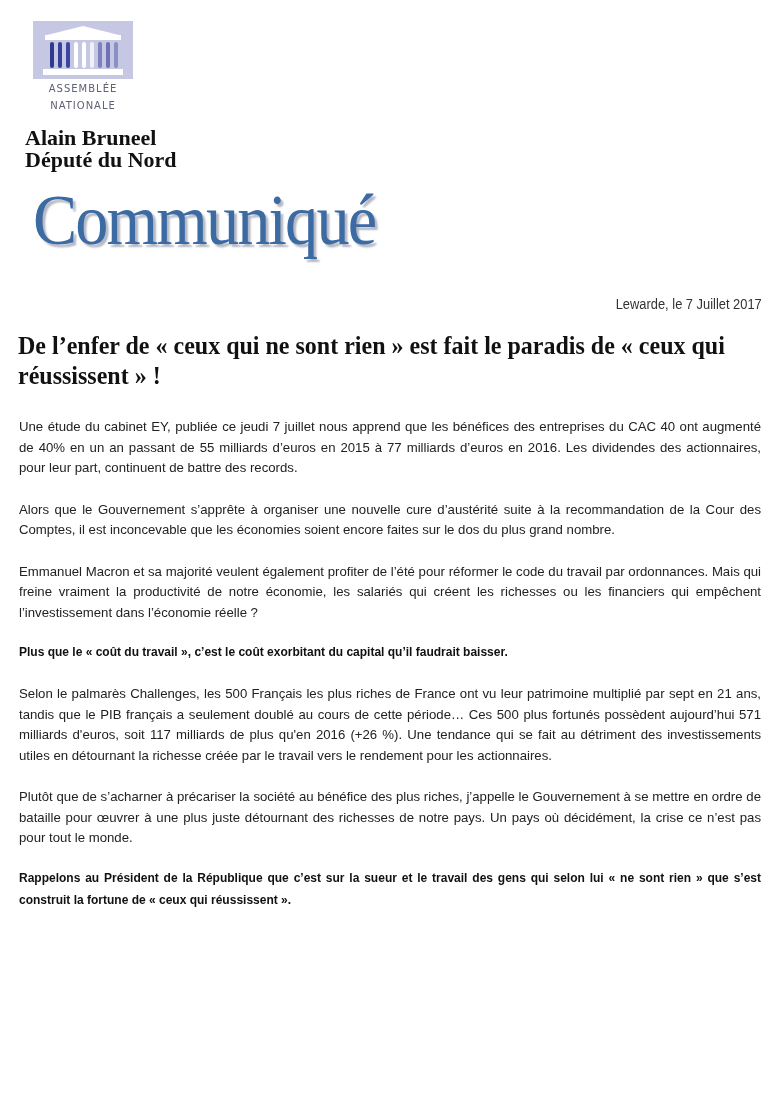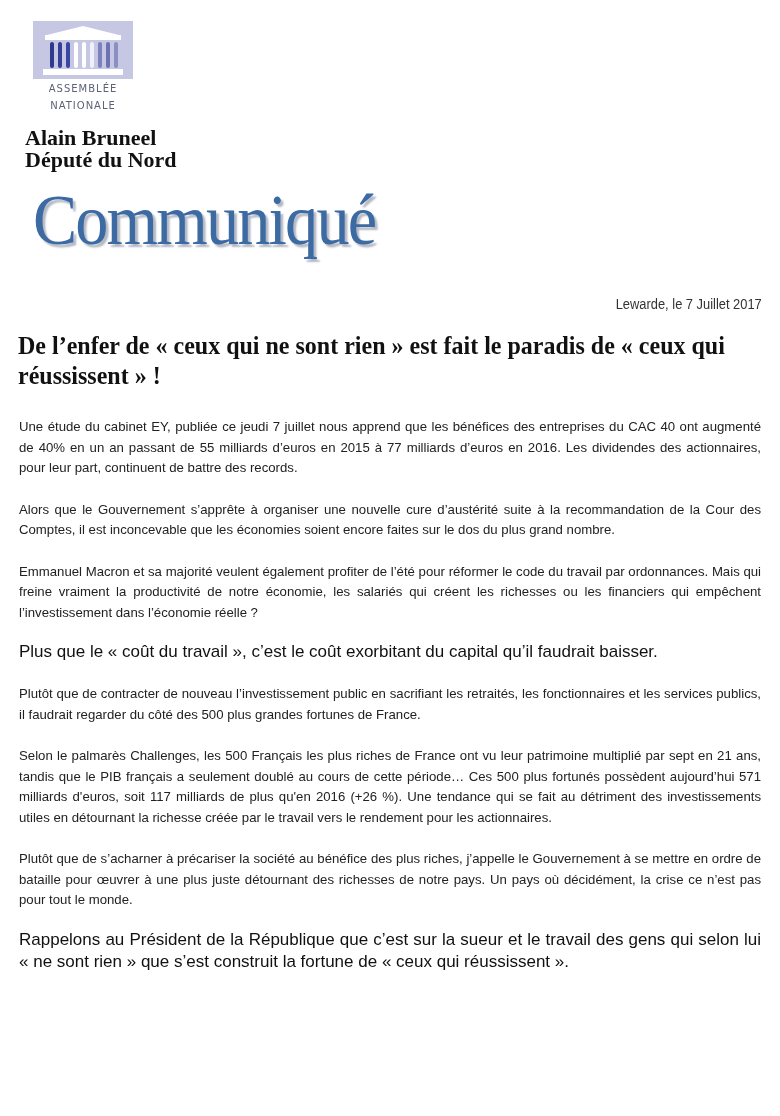--- a/index.html
+++ b/index.html
@@ -101,22 +101,22 @@
       font-family: "Liberation Sans", sans-serif;
       font-size: 13.2px;
       line-height: 20.5px;
       color: #222;
     }
     .body p {
       margin: 0 0 21px 0;
       text-align: justify;
     }
     .body p.strong {
-      font-weight: normal;
-      font-size: 17px;
+      font-weight: bold;
+      font-size: 12px;
       line-height: 22px;
       color: #111;
     }
     .body p.gap-small { margin-bottom: 18px; }
   </style>
 </head>
 <body>
 
 <div class="logo">
   <div class="logo-box">
@@ -152,17 +152,16 @@
 
 <div class="date">Lewarde, le 7 Juillet 2017</div>
 
 <div class="headline">De l’enfer de « ceux qui ne sont rien » est fait le paradis de « ceux qui réussissent » !</div>
 
 <div class="body">
   <p>Une étude du cabinet EY, publiée ce jeudi 7 juillet nous apprend que les bénéfices des entreprises du CAC 40 ont augmenté de 40% en un an passant de 55 milliards d’euros en 2015 à 77 milliards d’euros en 2016. Les dividendes des actionnaires, pour leur part, continuent de battre des records.</p>
   <p>Alors que le Gouvernement s’apprête à organiser une nouvelle cure d’austérité suite à la recommandation de la Cour des Comptes, il est inconcevable que les économies soient encore faites sur le dos du plus grand nombre.</p>
   <p class="gap-small">Emmanuel Macron et sa majorité veulent également profiter de l’été pour réformer le code du travail par ordonnances. Mais qui freine vraiment la productivité de notre économie, les salariés qui créent les richesses ou les financiers qui empêchent l’investissement dans l’économie réelle ?</p>
   <p class="strong">Plus que le « coût du travail », c’est le coût exorbitant du capital qu’il faudrait baisser.</p>
-  <p>Plutôt que de contracter de nouveau l’investissement public en sacrifiant les retraités, les fonctionnaires et les services publics, il faudrait regarder du côté des 500 plus grandes fortunes de France.</p>
   <p>Selon le palmarès Challenges, les 500 Français les plus riches de France ont vu leur patrimoine multiplié par sept en 21 ans, tandis que le PIB français a seulement doublé au cours de cette période… Ces 500 plus fortunés possèdent aujourd’hui 571 milliards d'euros, soit 117 milliards de plus qu'en 2016 (+26 %). Une tendance qui se fait au détriment des investissements utiles en détournant la richesse créée par le travail vers le rendement pour les actionnaires.</p>
   <p class="gap-small">Plutôt que de s’acharner à précariser la société au bénéfice des plus riches, j’appelle le Gouvernement à se mettre en ordre de bataille pour œuvrer à une plus juste détournant des richesses de notre pays. Un pays où décidément, la crise ce n’est pas pour tout le monde.</p>
   <p class="strong">Rappelons au Président de la République que c’est sur la sueur et le travail des gens qui selon lui « ne sont rien » que s’est construit la fortune de « ceux qui réussissent ».</p>
 </div>
 
 </body></html>

